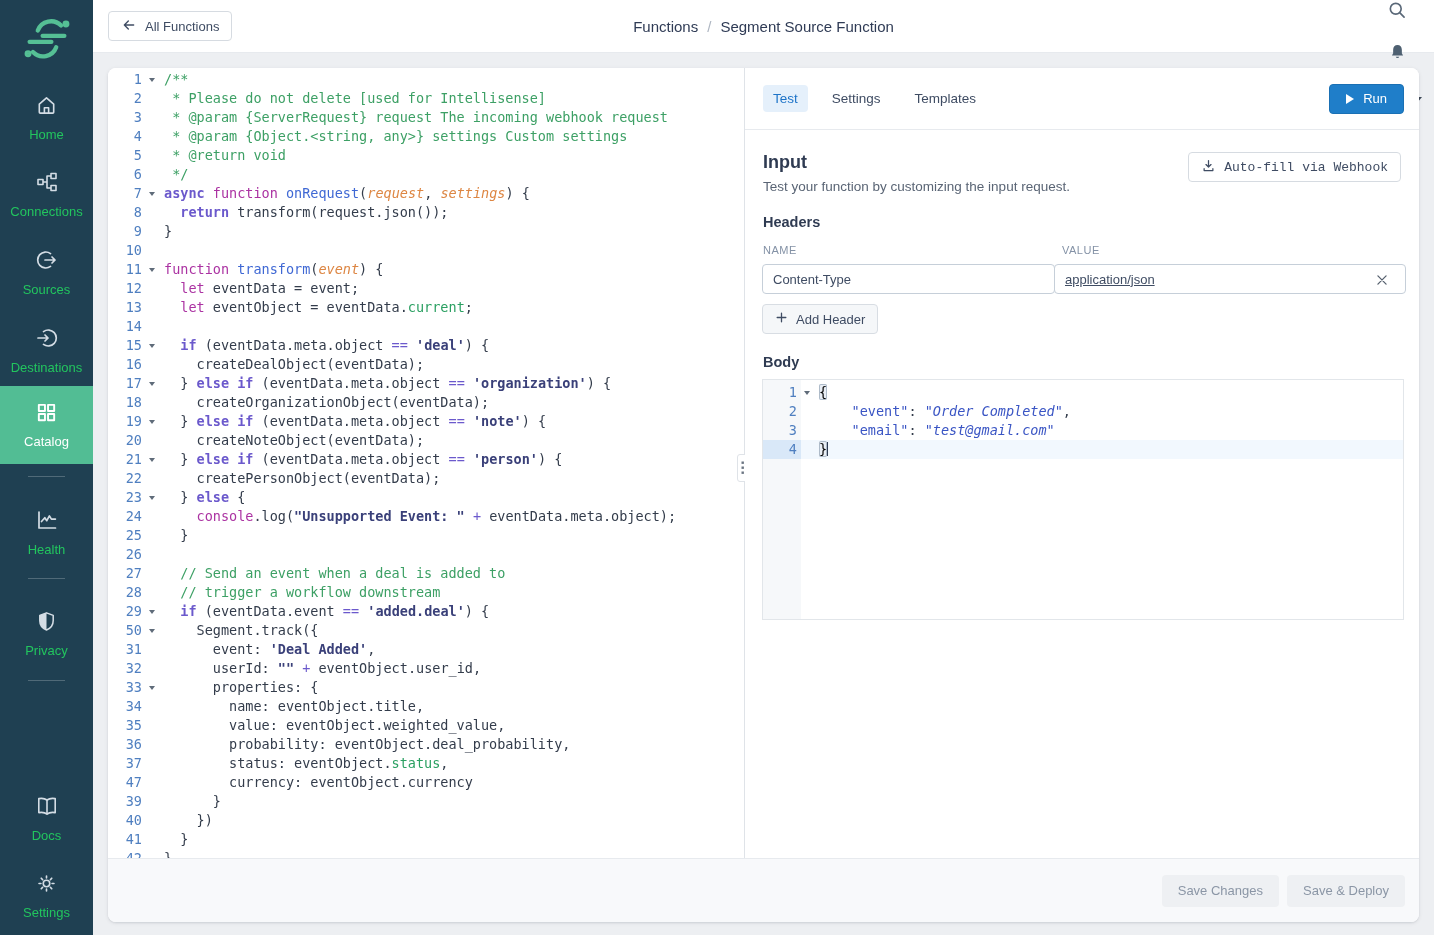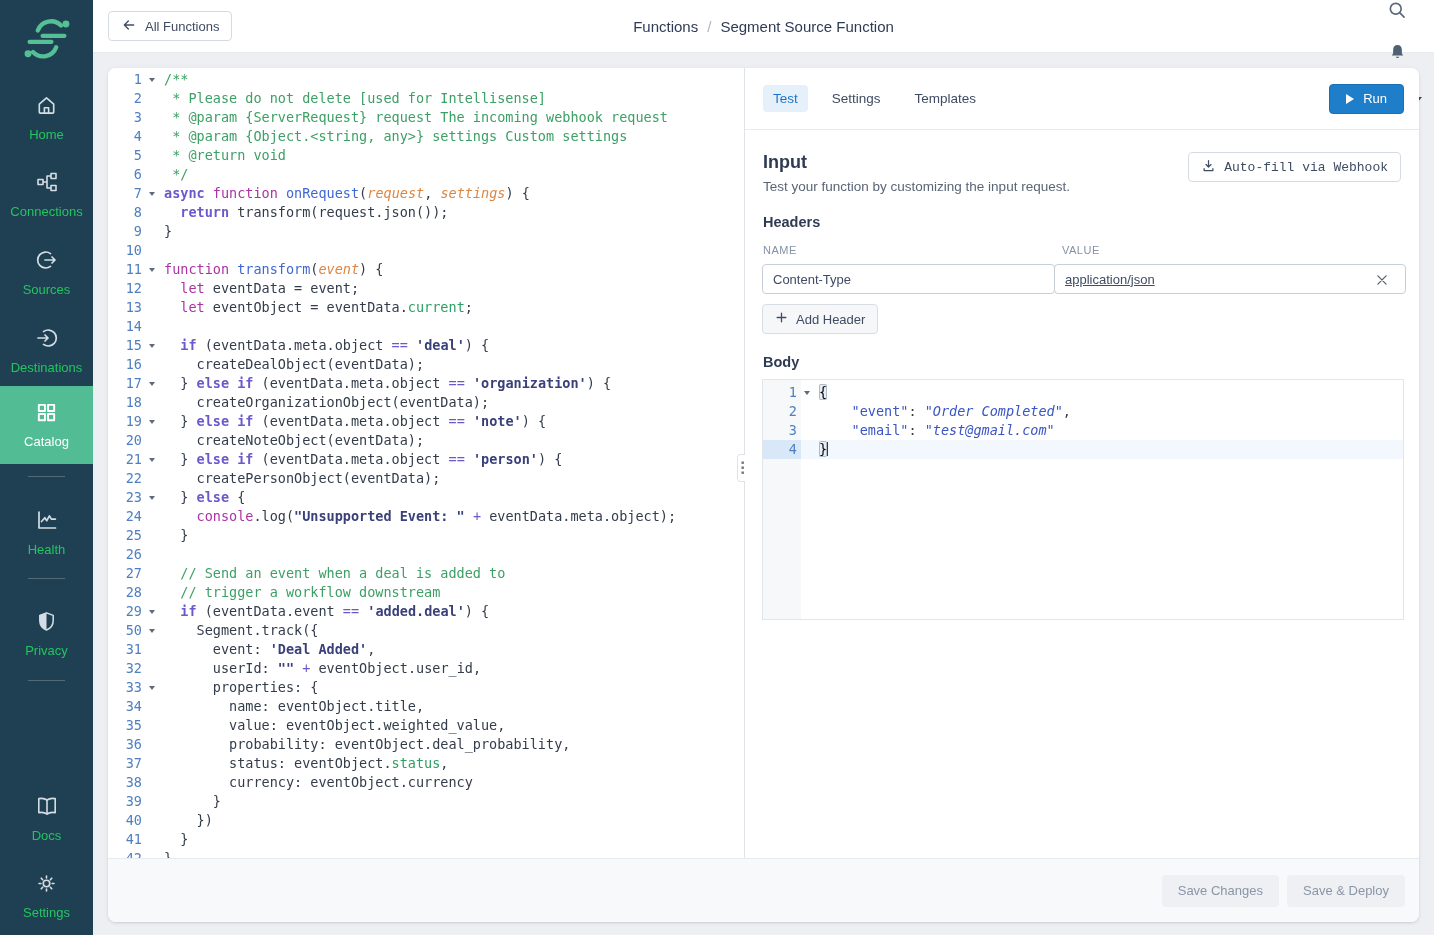--- a/index.html
+++ b/index.html
@@ -445,21 +445,21 @@
         <div class="cm-gut">36</div>
         <div class="cm-foldcol"></div>
         <pre class="cm-code"><span class="c-txt">        probability: eventObject.deal_probability,</span></pre>
       </div>
       <div class="cm-row">
         <div class="cm-gut">37</div>
         <div class="cm-foldcol"></div>
         <pre class="cm-code"><span class="c-txt">        status: eventObject.</span><span class="c-prop">status</span><span class="c-txt">,</span></pre>
       </div>
       <div class="cm-row">
-        <div class="cm-gut">38</div>
+        <div class="cm-gut">47</div>
         <div class="cm-foldcol"></div>
         <pre class="cm-code"><span class="c-txt">        currency: eventObject.currency</span></pre>
       </div>
       <div class="cm-row">
         <div class="cm-gut">39</div>
         <div class="cm-foldcol"></div>
         <pre class="cm-code"><span class="c-txt">      }</span></pre>
       </div>
       <div class="cm-row">
         <div class="cm-gut">40</div>

